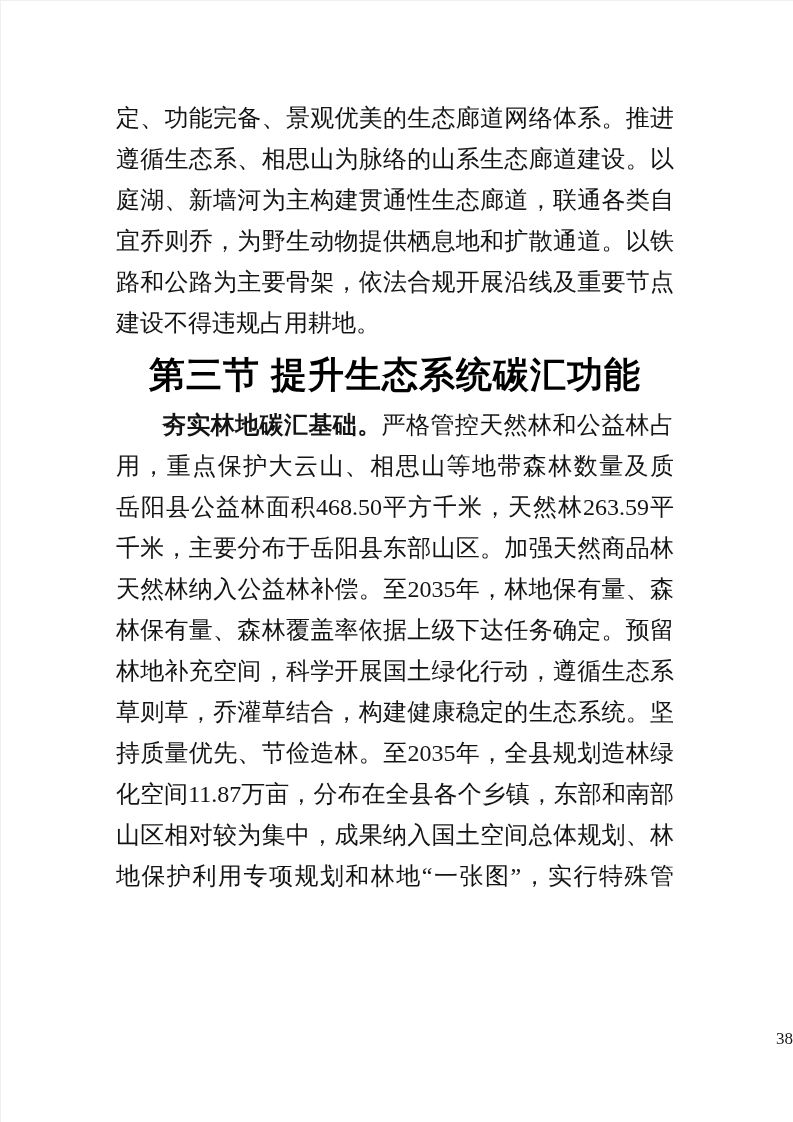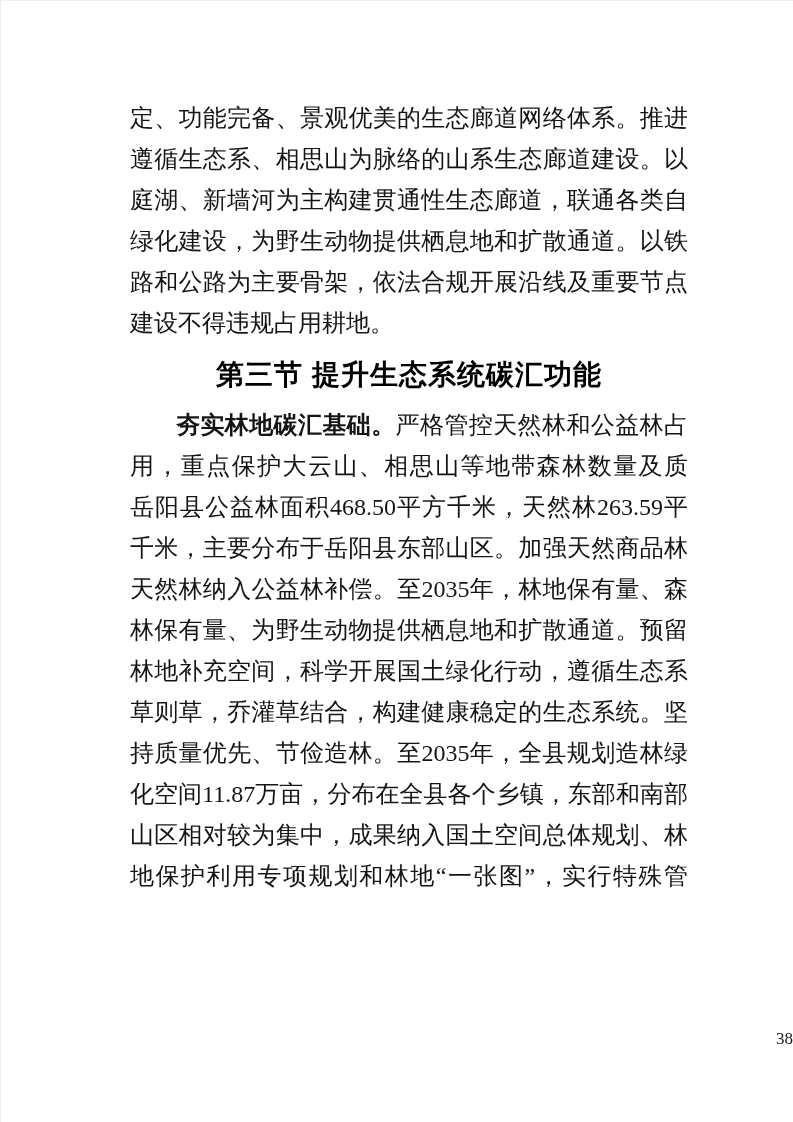--- a/index.html
+++ b/index.html
@@ -10,21 +10,21 @@
     background: #ffffff;
     box-sizing: border-box;
     border-left: 1px solid #f0f0f0;
     border-top: 1px solid #f0f0f0;
     font-family: "Liberation Serif", "DejaVu Serif", serif;
     color: #141414;
     overflow: hidden;
   }
   .content {
     position: absolute;
-    left: 129px;
+    left: 115px;
     top: 97px;
     width: 558px;
   }
   .para { margin: 0; padding: 0; }
   .line {
     font-size: 24px;
     line-height: 41px;
     height: 41px;
     text-align: justify;
     text-align-last: justify;
@@ -37,21 +37,21 @@
     text-align-last: left;
   }
   .line.first-indent {
     text-indent: 46px;
   }
   .lead-bold { font-weight: bold; margin-top: 40px; }
   .section-heading {
     margin: 8px 0 7px 0;
     font-family: "Liberation Sans", "DejaVu Sans", sans-serif;
     font-weight: bold;
-    font-size: 28px;
+    font-size: 36px;
     line-height: 46px;
     text-align: center;
     color: #000000;
     letter-spacing: 1px;
   }
   .page-number {
     position: absolute;
     left: 0;
     top: 1027px;
     width: 100%;
@@ -64,34 +64,34 @@
 </head>
 <body>
 
 <div class="page">
   <div class="content">
 
     <div class="para">
       <div class="line">定、功能完备、景观优美的生态廊道网络体系。推进</div>
       <div class="line">遵循生态系、相思山为脉络的山系生态廊道建设。以洞</div>
       <div class="line">庭湖、新墙河为主构建贯通性生态廊道，联通各类自</div>
-      <div class="line">绿化建设，为野生动物提供栖息地和扩散通道。以铁</div>
+      <div class="line">宜乔则乔，为野生动物提供栖息地和扩散通道。以铁</div>
       <div class="line">路和公路为主要骨架，依法合规开展沿线及重要节点</div>
       <div class="line para-end">建设不得违规占用耕地。</div>
     </div>
 
     <div class="section-heading">第三节 提升生态系统碳汇功能</div>
 
     <div class="para">
       <div class="line first-indent"><span class="lead-bold">夯实林地碳汇基础。</span><span>严格管控天然林和公益林占</span></div>
       <div class="line">用，重点保护大云山、相思山等地带森林数量及质量。</div>
       <div class="line">岳阳县公益林面积468.50平方千米，天然林263.59平方</div>
       <div class="line">千米，主要分布于岳阳县东部山区。加强天然商品林</div>
       <div class="line">天然林纳入公益林补偿。至2035年，林地保有量、森</div>
-      <div class="line">林保有量、为野生动物提供栖息地和扩散通道。预留</div>
+      <div class="line">林保有量、森林覆盖率依据上级下达任务确定。预留</div>
       <div class="line">林地补充空间，科学开展国土绿化行动，遵循生态系</div>
       <div class="line">草则草，乔灌草结合，构建健康稳定的生态系统。坚</div>
       <div class="line">持质量优先、节俭造林。至2035年，全县规划造林绿</div>
       <div class="line">化空间11.87万亩，分布在全县各个乡镇，东部和南部</div>
       <div class="line">山区相对较为集中，成果纳入国土空间总体规划、林</div>
       <div class="line">地保护利用专项规划和林地“一张图”，实行特殊管</div>
     </div>
 
   </div>
 

